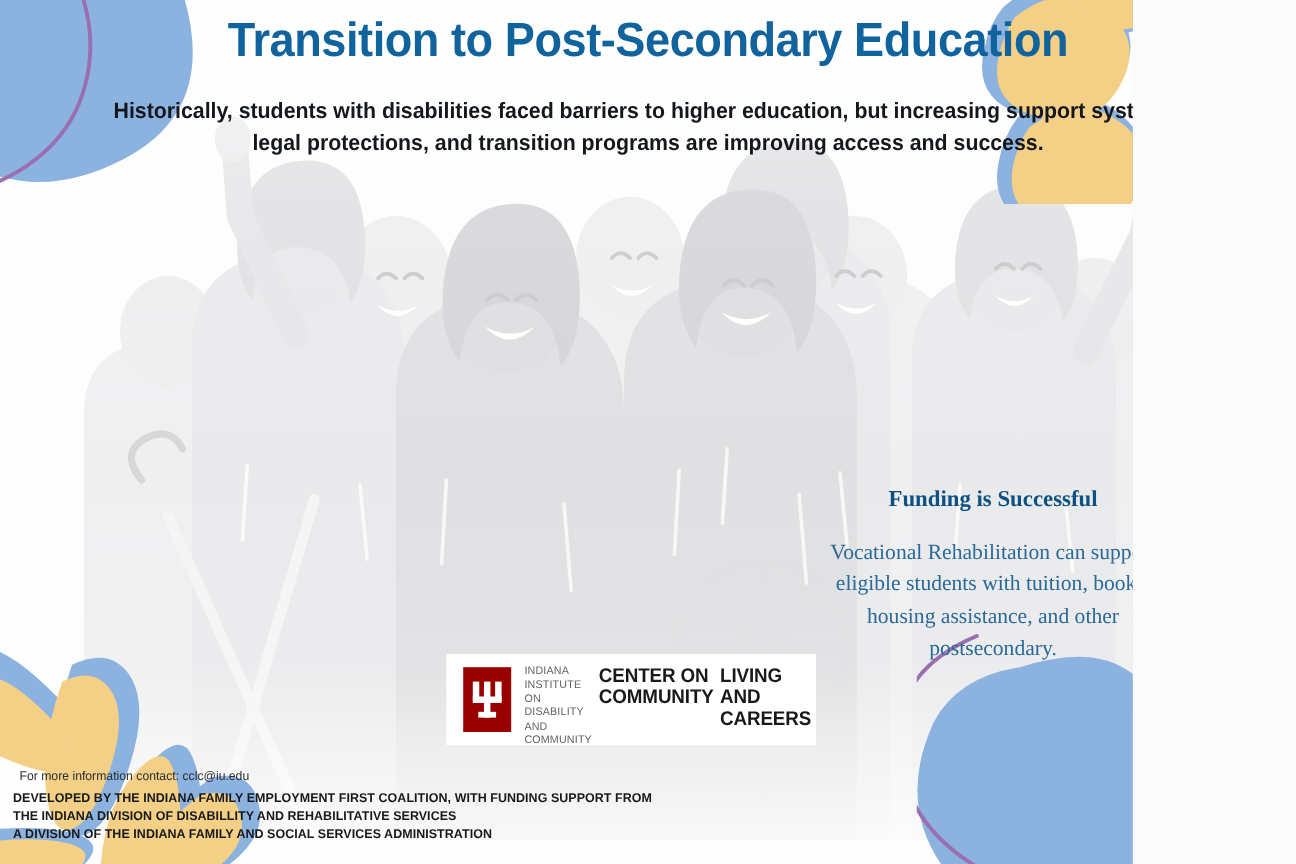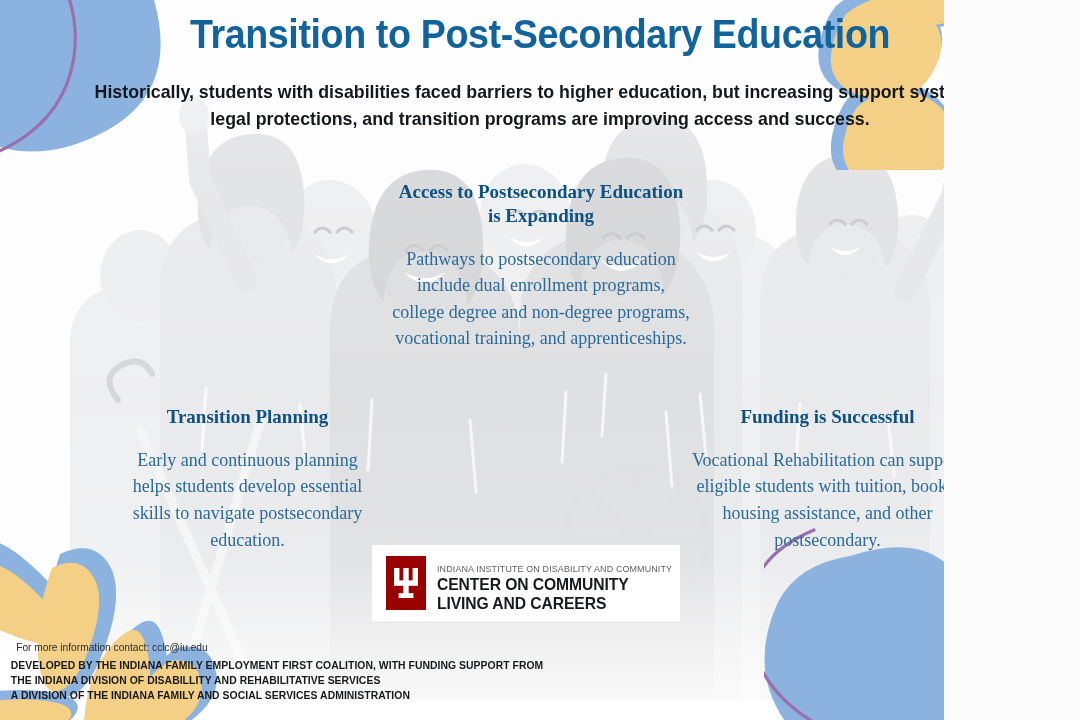--- a/index.html
+++ b/index.html
@@ -64,21 +64,21 @@
   .b-fund   {left:690px;top:405px; width:275px;}
 
   
   .logo-box{
     position:absolute;z-index:7;left:372px;top:545px;width:308px;height:76px;
     background:#ffffff;display:flex;align-items:center;padding:0 0 0 14px;box-sizing:border-box;
   }
   .iu-mark{width:40px;height:54px;background:#990000;flex:0 0 40px;
      display:flex;align-items:center;justify-content:center;margin-right:11px;}
   .iu-mark svg{display:block;}
-  .logo-text{display:flex;flex-direction:column;justify-content:center;margin-top:10px;}
+  .logo-text{display:flex;flex-direction:row;justify-content:center;margin-top:10px;}
   .logo-line1{font-family:"Liberation Sans",sans-serif;font-size:9.2px;font-weight:400;
      letter-spacing:.15px;color:#5f6163;line-height:1.25;transform:scaleX(.97);transform-origin:left;}
   .logo-line2,.logo-line3{font-family:"Liberation Sans",sans-serif;font-size:16.5px;font-weight:700;
      letter-spacing:-.1px;color:#17191b;line-height:1.12;transform:scaleX(.95);transform-origin:left;}
 
   
   .footer{position:absolute;z-index:7;left:0;right:0;top:640px;}
   .contact{font-family:"Liberation Sans",sans-serif;font-size:10.5px;color:#2b2d2f;
      line-height:1.5;transform:scaleX(.97);}
   .credits{margin-top:2px;font-family:"Liberation Sans",sans-serif;font-size:10.6px;
@@ -248,32 +248,24 @@
       <path d="M50 10 q-76 32-64 104 q12 74 106 108" stroke="#9a6fb0" stroke-width="3.2" fill="none" stroke-linecap="round"></path>
     </svg>
   </div>
 
   <div class="content">
 
     <div class="title">Transition to Post-Secondary Education</div>
     <div class="subtitle">Historically, students with disabilities faced barriers to higher education, but increasing support systems, legal protections, and transition programs are improving access and success.</div>
 
 
-    <div class="block b-access">
-      <h2>Access to Postsecondary Education is Expanding</h2>
-      <p>Pathways to postsecondary education include dual enrollment programs, college degree and non-degree programs, vocational training, and apprenticeships.</p>
-    </div>
 
     <div class="block b-collab">
     </div>
 
-    <div class="block b-plan">
-      <h2>Transition Planning</h2>
-      <p>Early and continuous planning helps students develop essential skills to navigate postsecondary education.</p>
-    </div>
 
     <div class="block b-fund">
       <h2>Funding is Successful</h2>
       <p>Vocational Rehabilitation can support eligible students with tuition, books, housing assistance, and other postsecondary.</p>
     </div>
 
     <div class="logo-box">
       <div class="iu-mark">
         <svg width="26" height="34" viewBox="0 0 26 34" xmlns="http://www.w3.org/2000/svg">
           <g fill="#ffffff">

